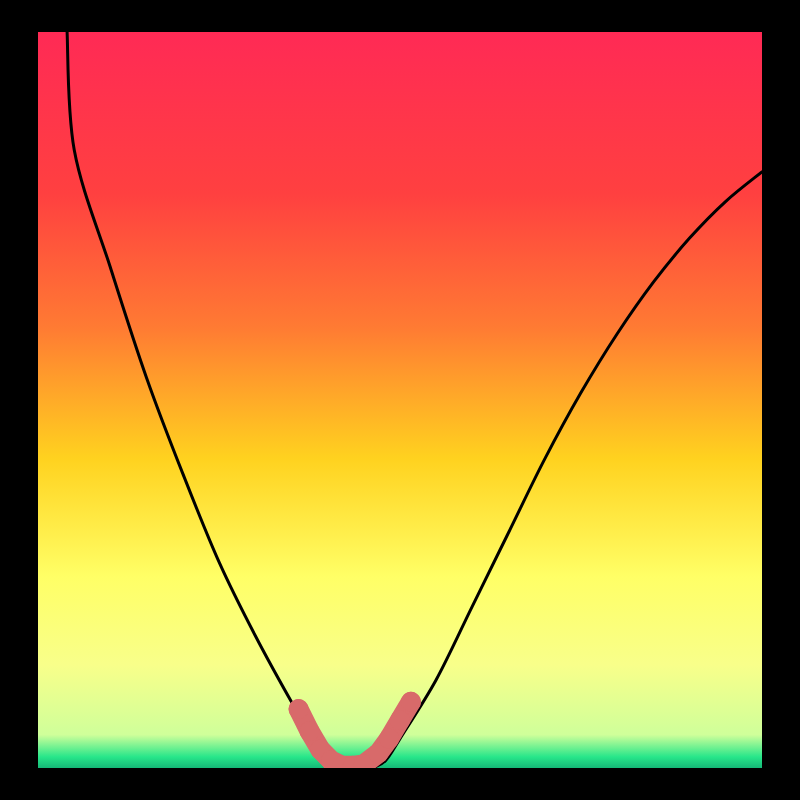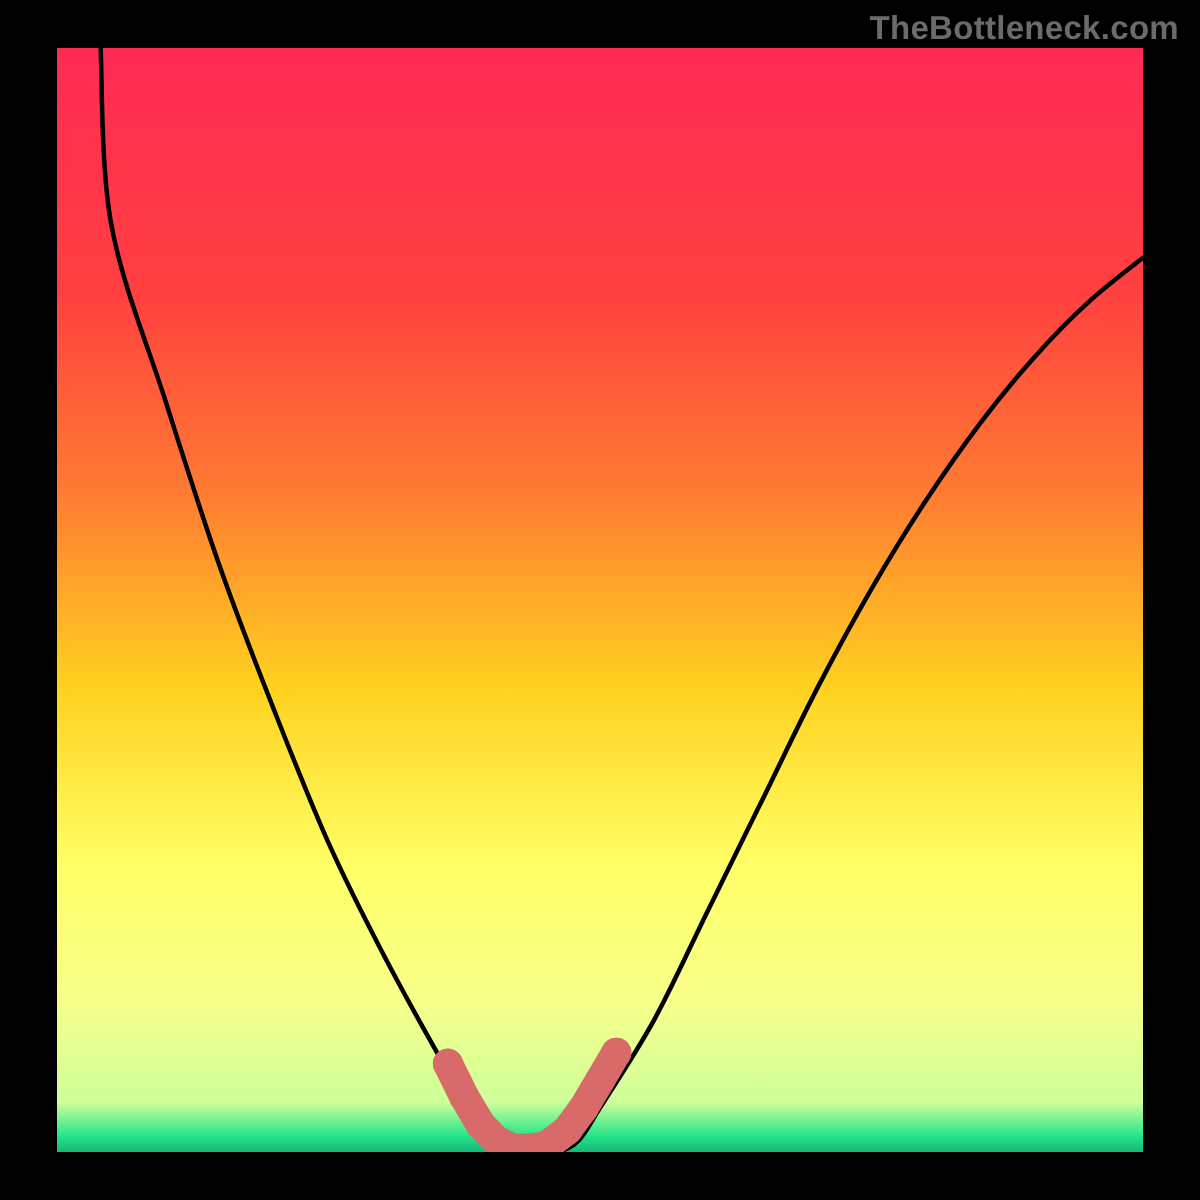--- a/index.html
+++ b/index.html
@@ -32,21 +32,20 @@
   svg {
     position: absolute;
     top: 0;
     left: 0;
   }
 </style>
 </head>
 <body>
 
 <div class="frame">
-  <div class="watermark">TheBottleneck.com</div>
   <svg id="chart-svg" width="800" height="800">
       <defs>
         <linearGradient id="bg-grad" x1="0" y1="0" x2="0" y2="1">
           <stop offset="0%" stop-color="#ff2a55"></stop>
           <stop offset="22%" stop-color="#ff4040"></stop>
           <stop offset="40%" stop-color="#ff7a33"></stop>
           <stop offset="57.99999999999999%" stop-color="#ffd21f"></stop>
           <stop offset="74%" stop-color="#ffff66"></stop>
           <stop offset="86%" stop-color="#f8ff8a"></stop>
           <stop offset="95.5%" stop-color="#cfff9a"></stop>

